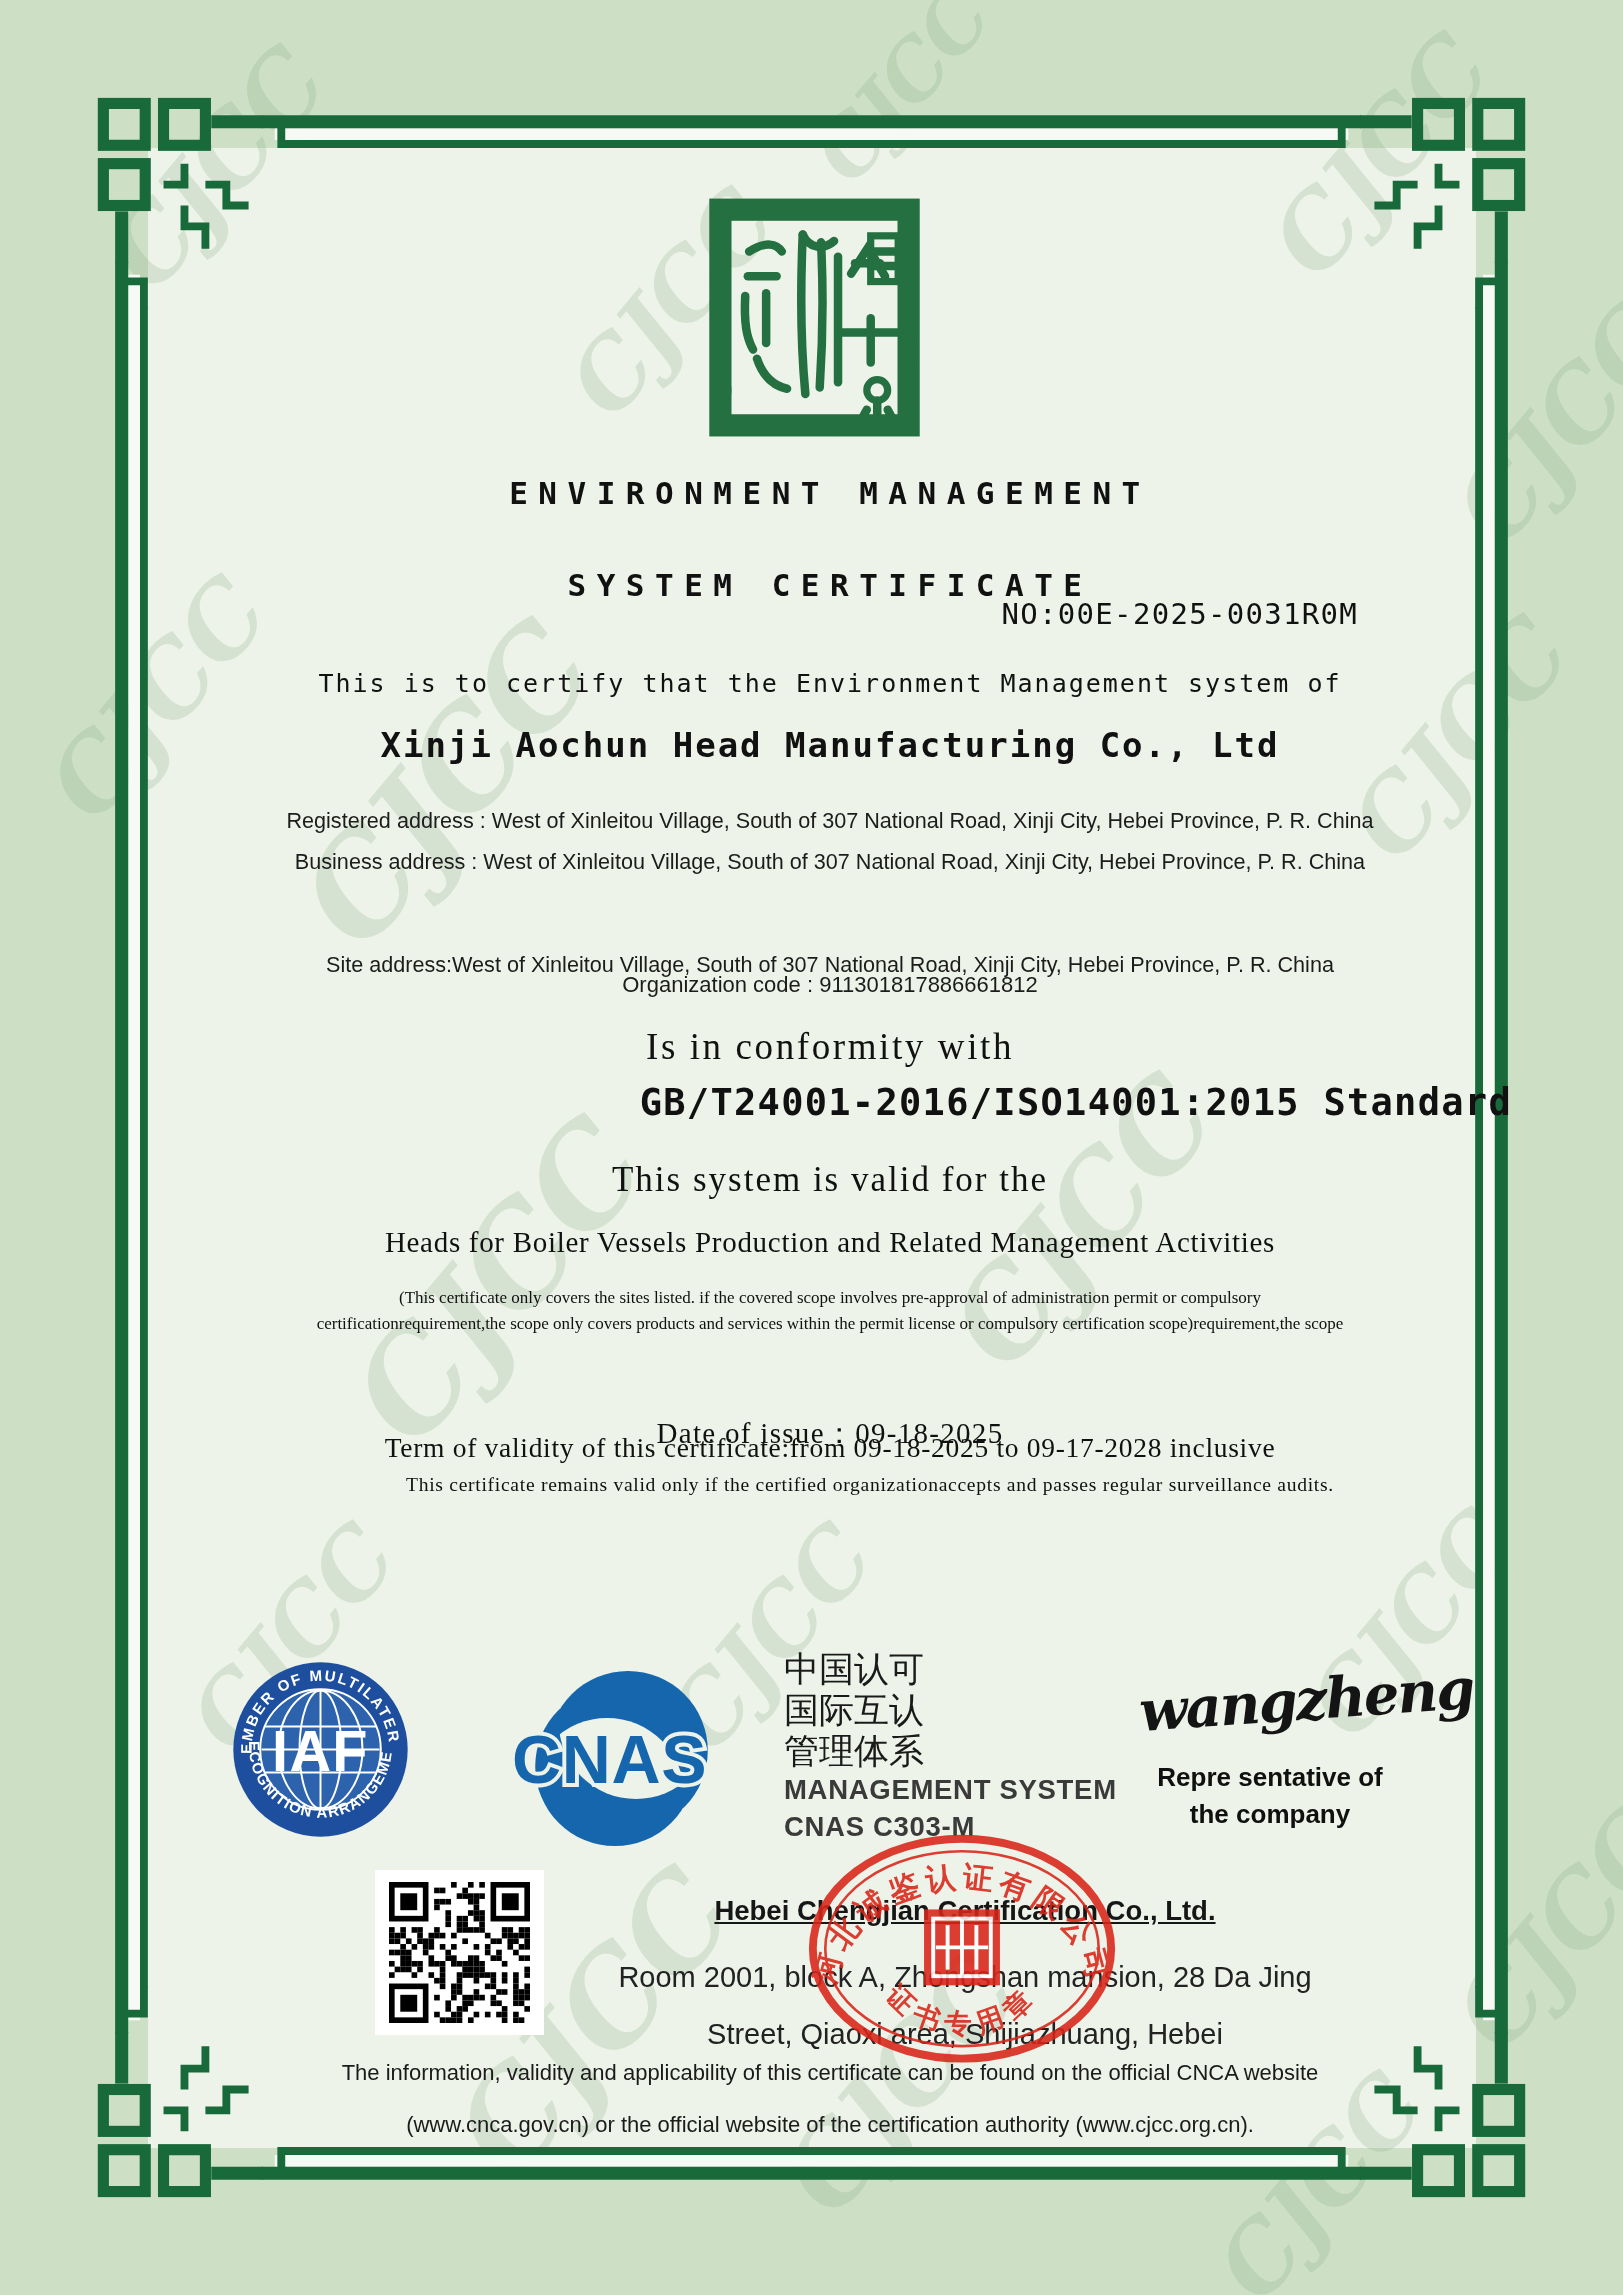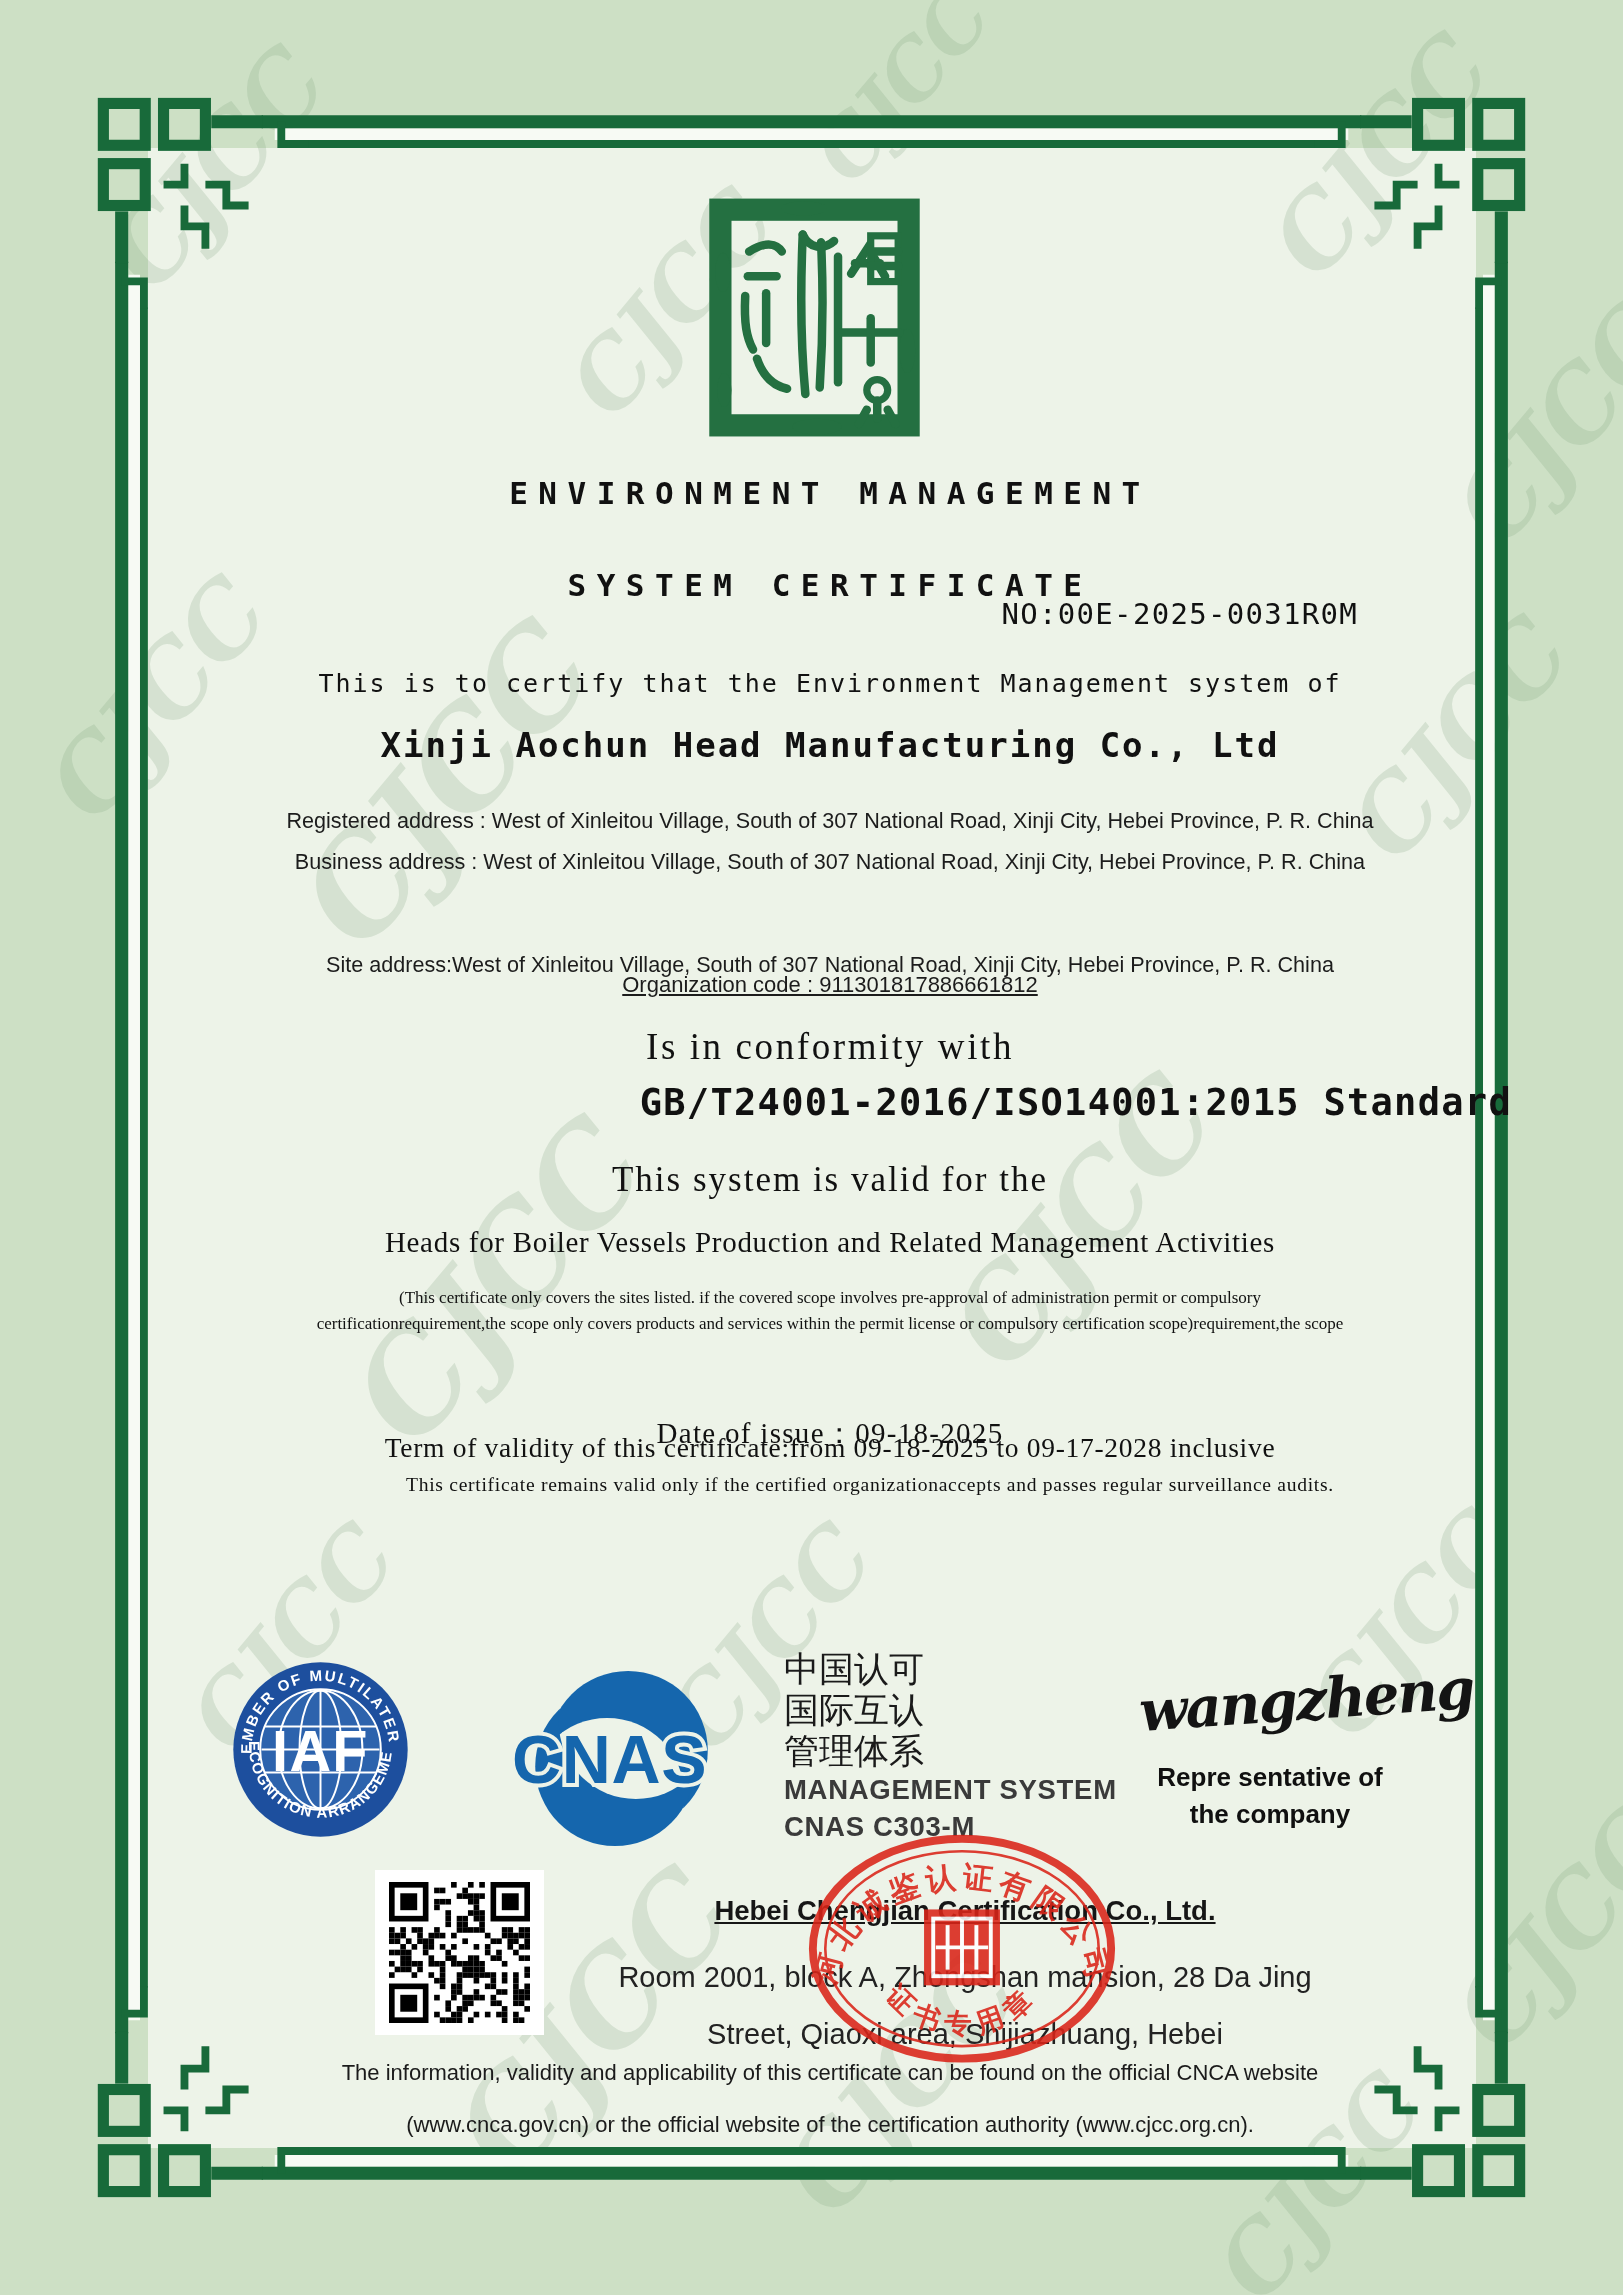--- a/index.html
+++ b/index.html
@@ -30,21 +30,21 @@
   .mono{font-family:"DejaVu Sans Mono", monospace;}
   .serif{font-family:"Liberation Serif", serif;}
   #title1{top:475px;font-size:31px;letter-spacing:10.5px;font-weight:600;}
   #title2{top:567px;font-size:31px;letter-spacing:10.5px;font-weight:600;}
   #cert-no{position:absolute;right:265px;top:597px;font-size:29px;letter-spacing:1.3px;z-index:3;}
   #certify-line{top:669px;font-size:25px;letter-spacing:2px;}
   #company-name{top:725px;font-size:34px;letter-spacing:2px;font-weight:600;}
   #reg-addr{top:808px;font-size:21.6px;color:#1c1c1c;}
   #bus-addr{top:849px;font-size:21.6px;color:#1c1c1c;}
   #site-addr{top:952px;font-size:21.6px;color:#1c1c1c;}
-  #org-code{top:972px;font-size:22px;color:#1c1c1c;text-decoration:underline;}
+  #org-code{top:972px;font-size:22px;color:#1c1c1c;}
   #conformity{top:1025px;font-size:37px;letter-spacing:2.6px;}
   #standard{top:1081px;font-size:37px;font-weight:bold;letter-spacing:1.3px;text-align:right;}
   #valid-for{top:1160px;font-size:35px;letter-spacing:2px;}
   #scope{top:1226px;font-size:29px;letter-spacing:0.7px;}
   #disclaimer{top:1285px;font-size:17px;line-height:26px;}
   #date-issue{top:1414px;font-size:29px;letter-spacing:1.3px;}
   #term{top:1432px;font-size:27.5px;letter-spacing:0.7px;}
   #remains{top:1474px;font-size:19.6px;letter-spacing:0.7px;padding-left:40px;}
   #iaf-logo{position:absolute;left:232px;top:1661px;z-index:3;}
   #cnas-logo{position:absolute;left:497px;top:1667px;z-index:3;}

